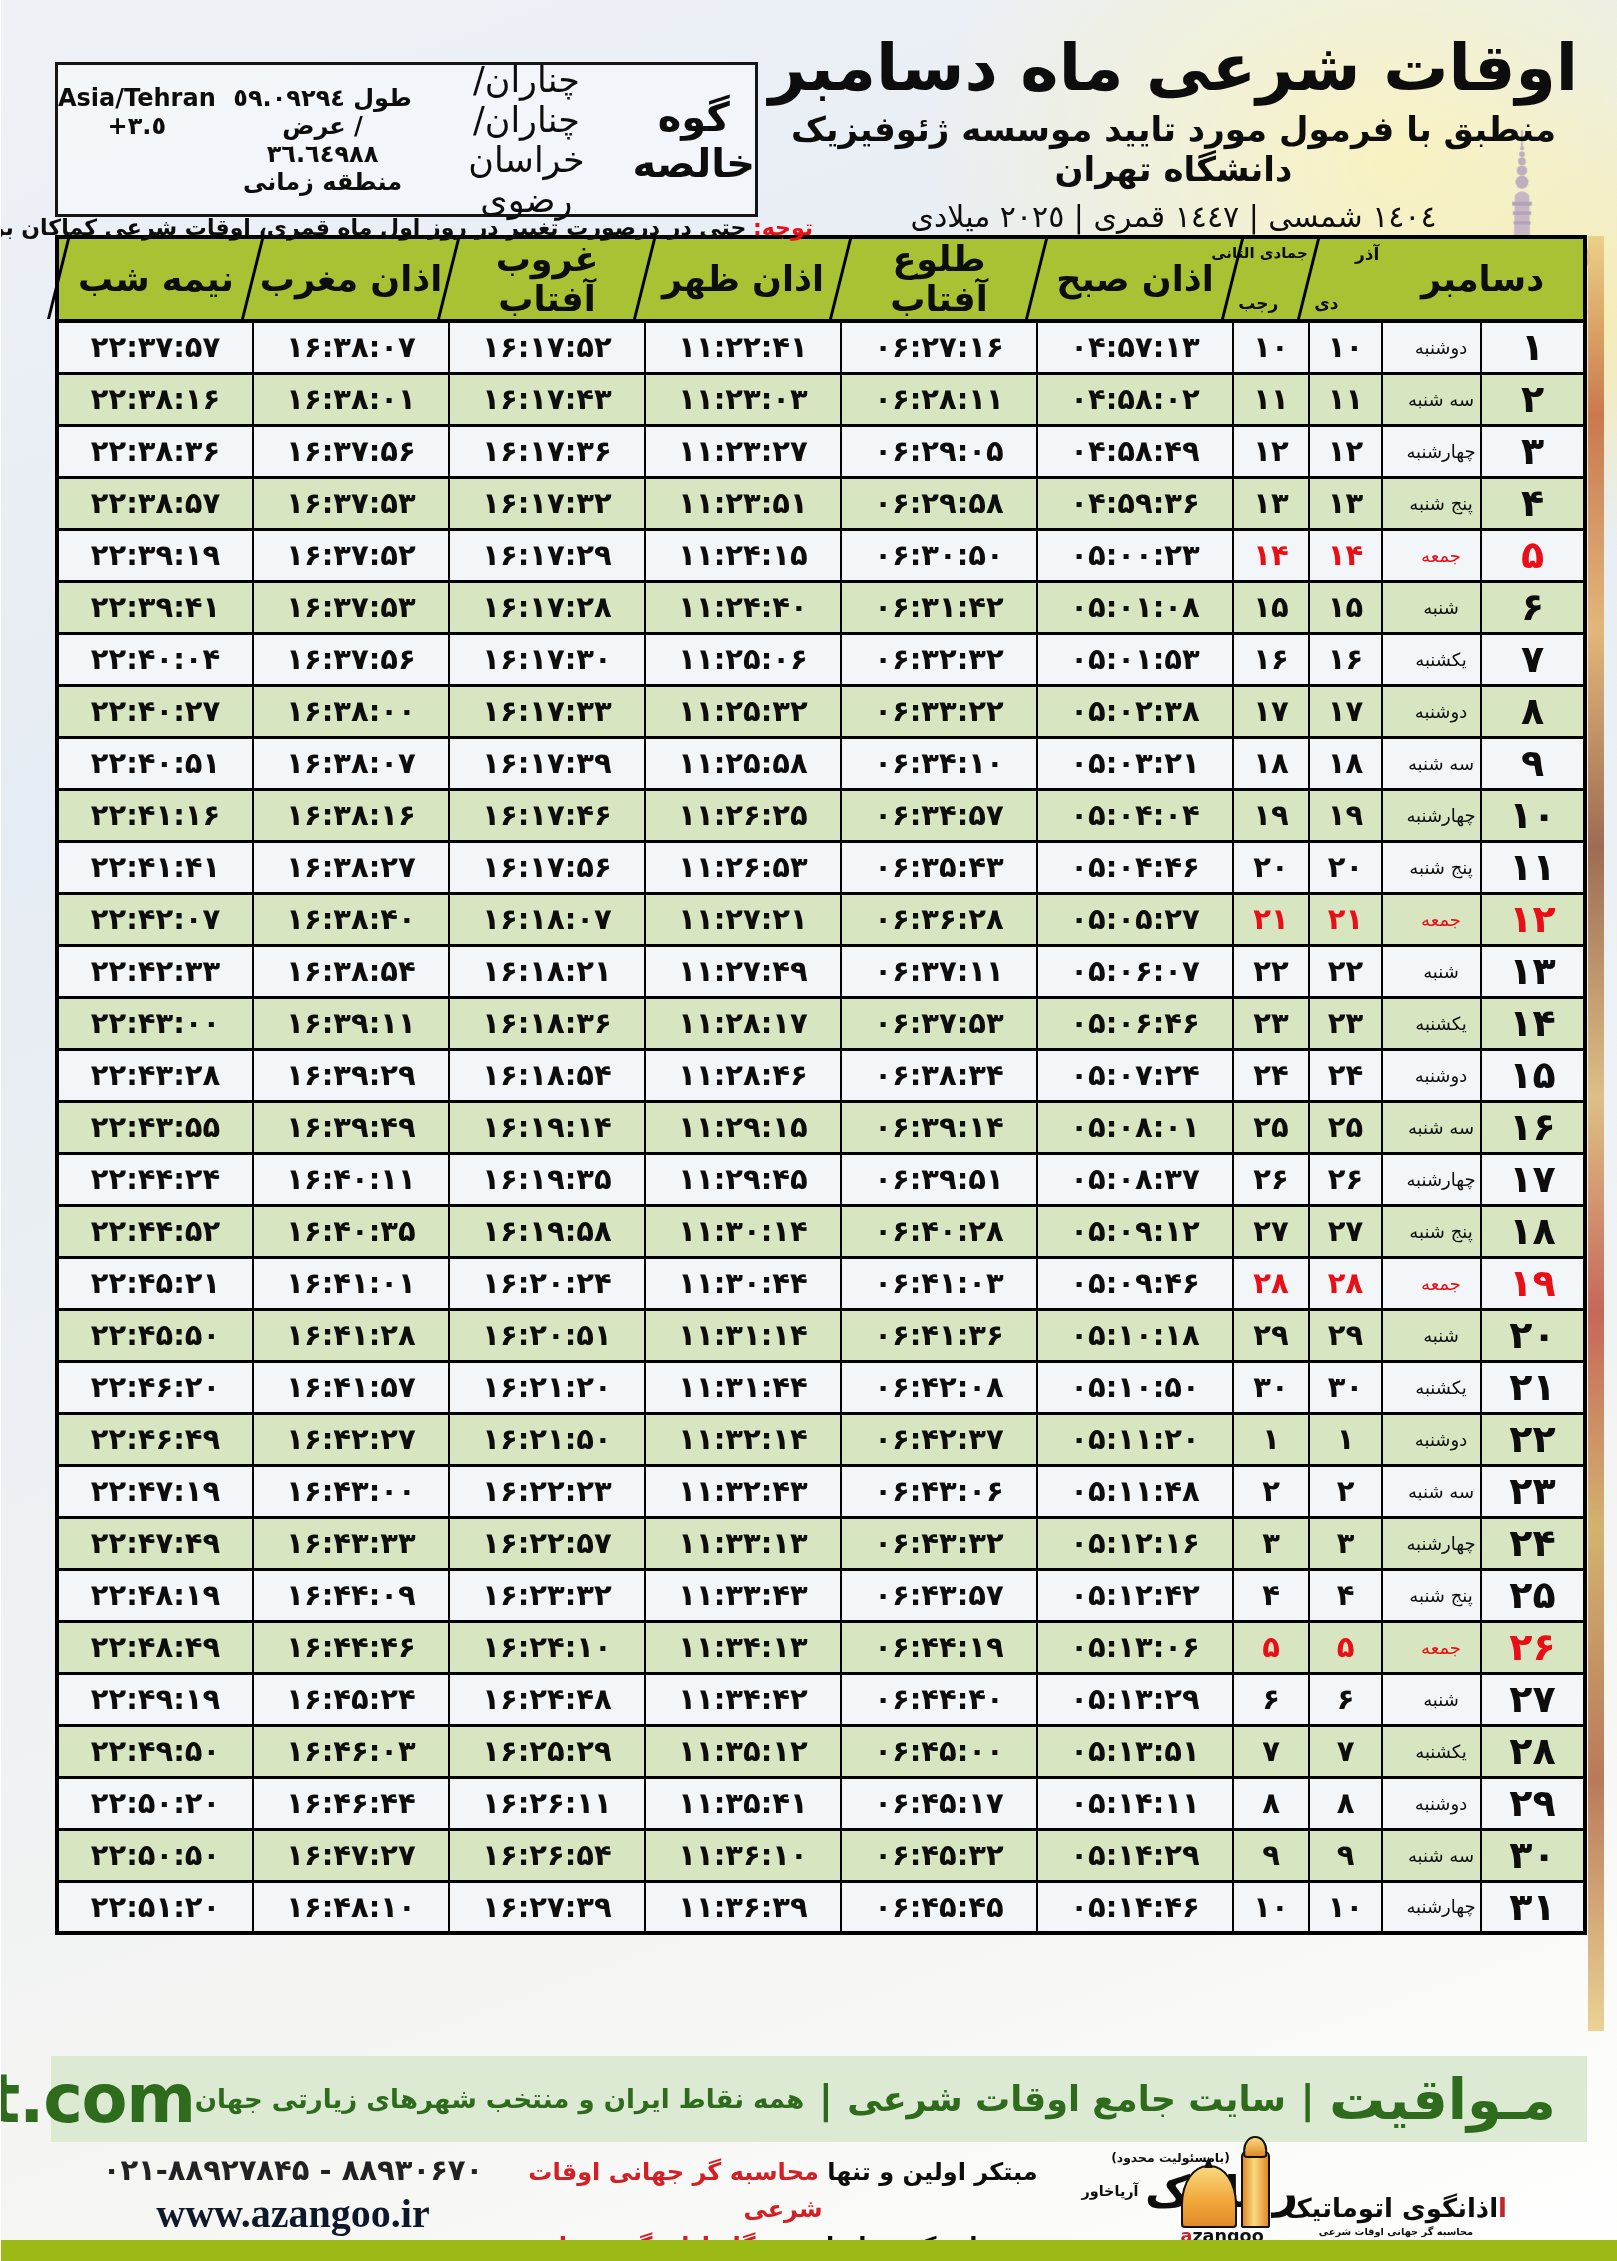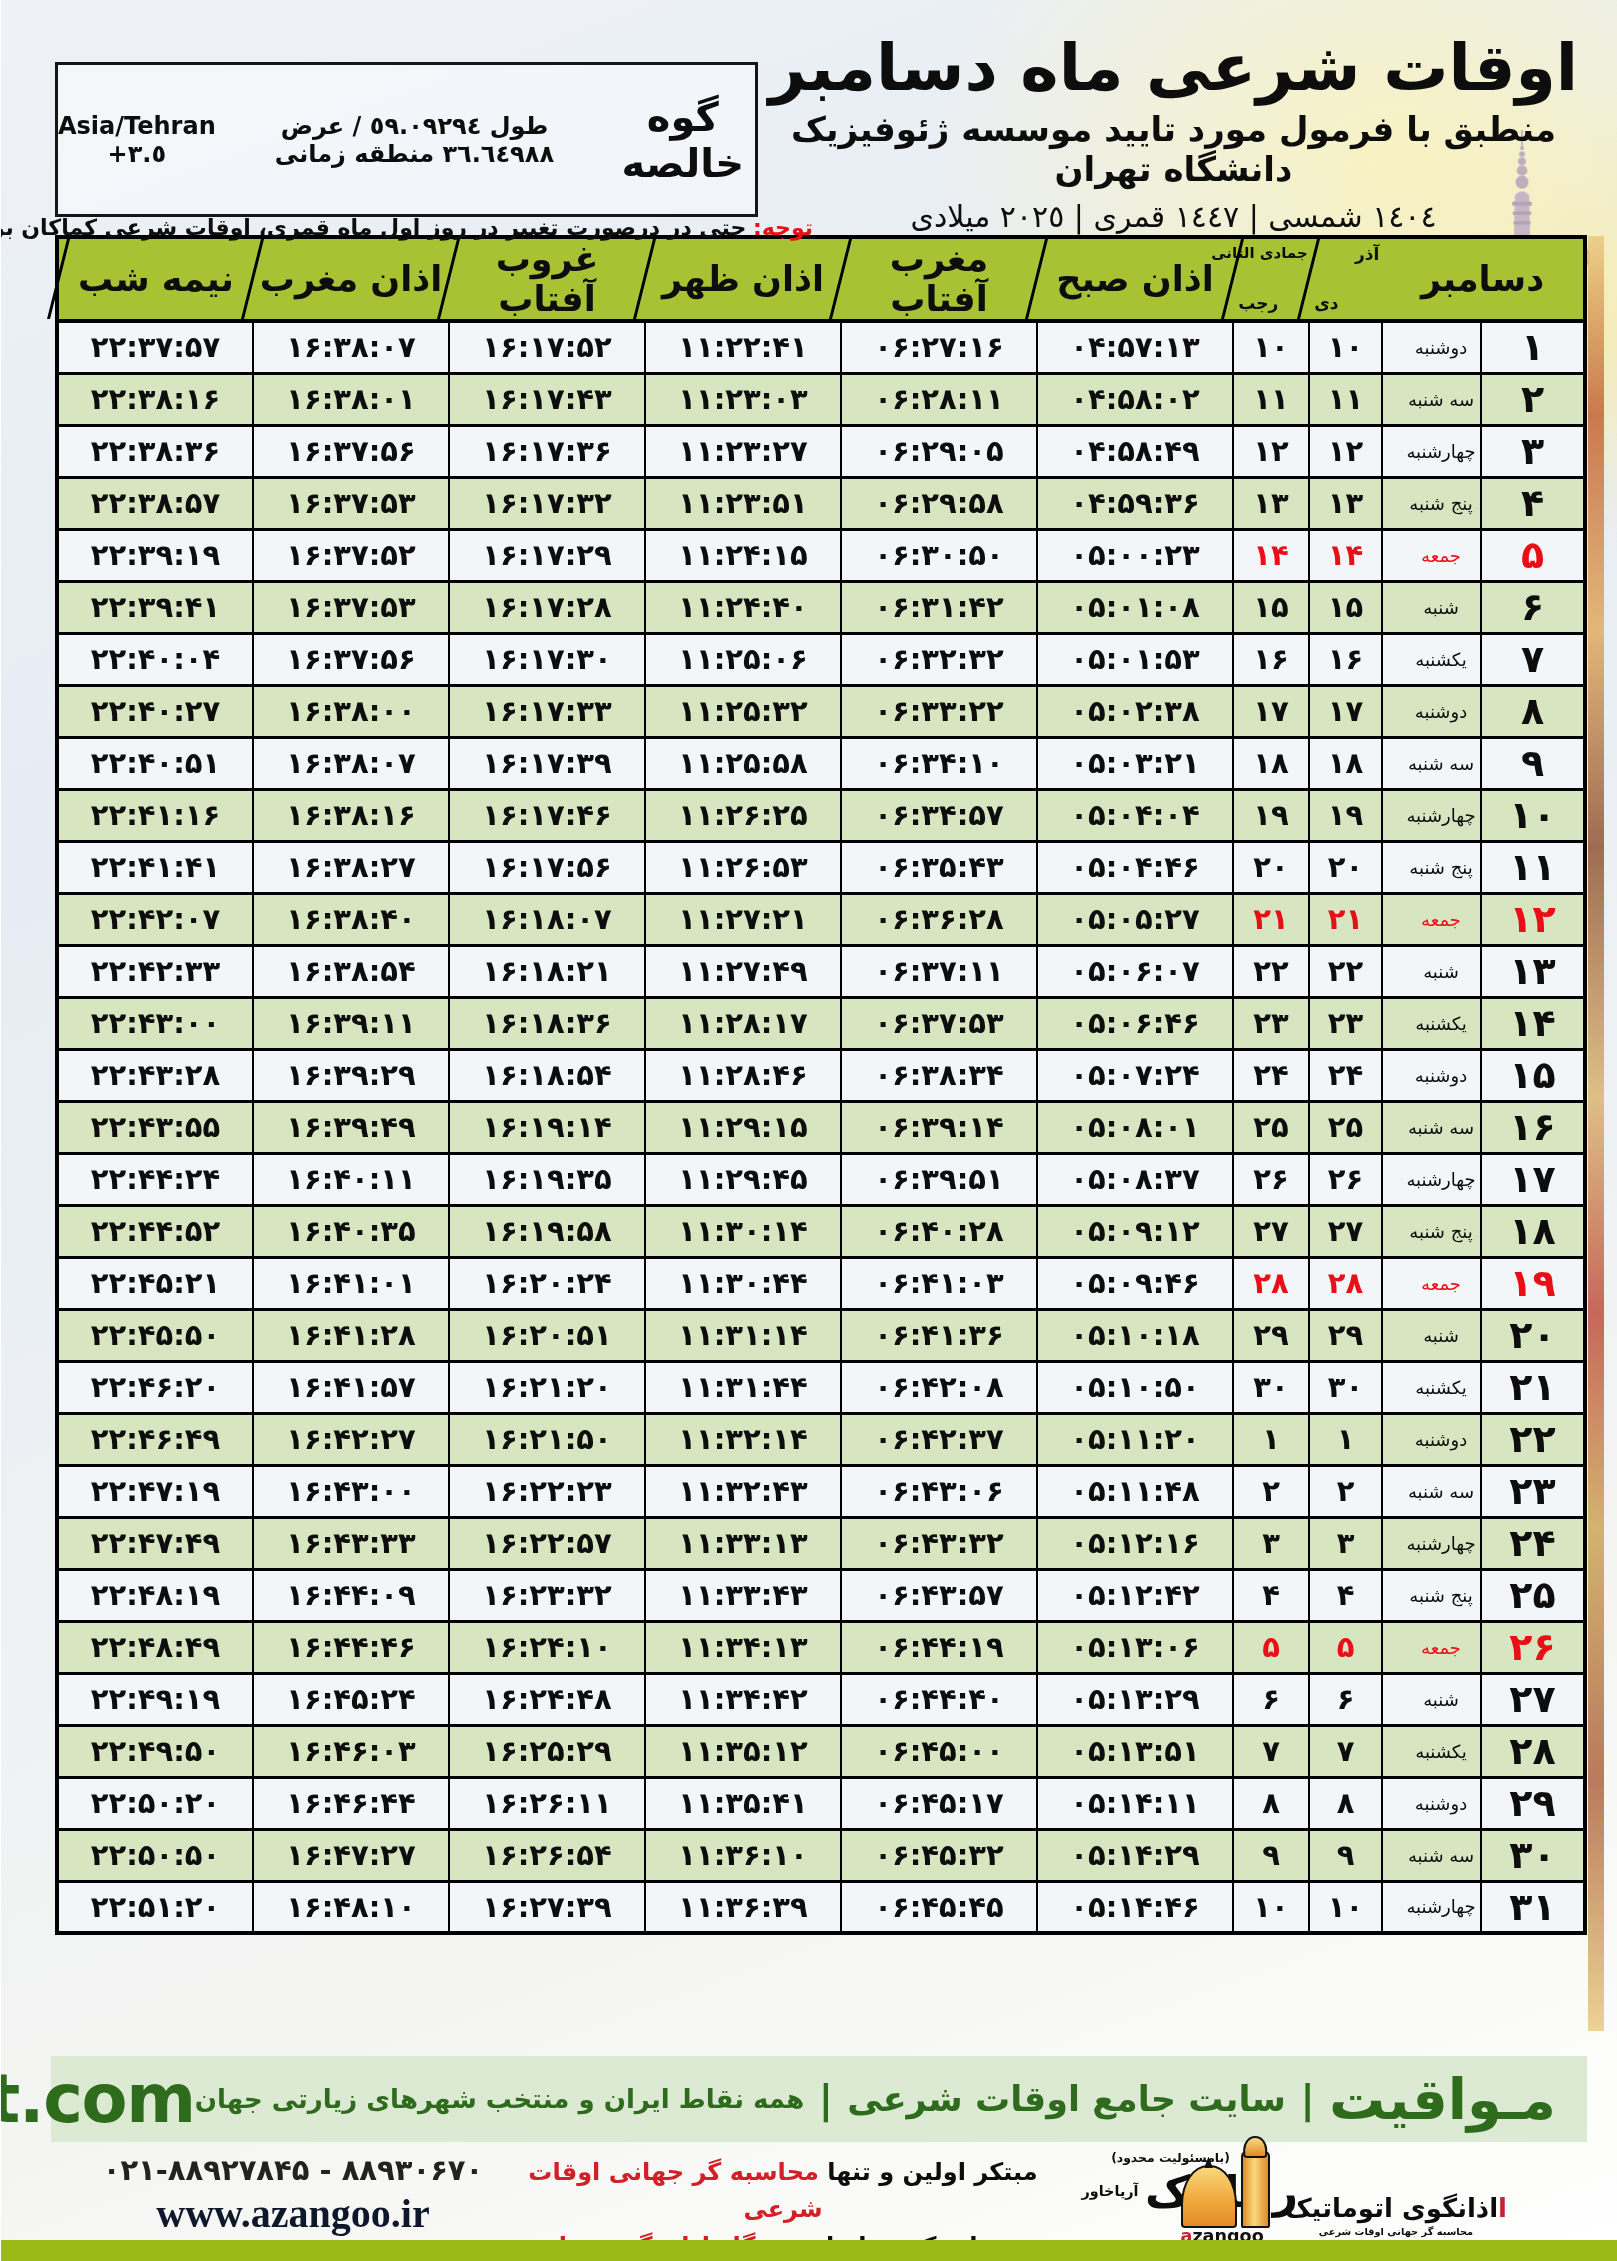--- a/index.html
+++ b/index.html
@@ -168,20 +168,21 @@
       <circle cx="172" cy="285" r="14"></circle>
       <path d="M150 330 Q185 300 215 320"></path>
     </g>
   </g>
 </svg>
 
 <div class="abs edge-strip"></div>
 
 <div class="abs location-box">
   <div class="loc-name">گوه خالصه</div>
+  <div class="loc-region">چناران/چناران/خراسان رضوی</div>
   <div class="loc-coords">
     <span>طول ٥٩.٠٩٢٩٤ / عرض ٣٦.٦٤٩٨٨ منطقه زمانی</span>
     <span class="loc-tz">Asia/Tehran +٣.٥</span>
   </div>
 </div>
 
 <div class="abs title-block">
   <div class="main-title">اوقات شرعی ماه دسامبر</div>
   <div class="sub-title">منطبق با فرمول مورد تایید موسسه ژئوفیزیک دانشگاه تهران</div>
   <div class="date-line">١٤٠٤ شمسی | ١٤٤٧ قمری | ٢٠٢٥ میلادی</div>
@@ -209,21 +210,21 @@
       <th colspan="2">دسامبر</th>
       <th class="sep c-split c-jal">
         <span class="split-top">آذر</span>
         <span class="split-bot">دی</span>
       </th>
       <th class="sep c-split c-hij">
         <span class="split-top">جمادی الثانی</span>
         <span class="split-bot">رجب</span>
       </th>
       <th class="sep">اذان صبح</th>
-      <th class="sep">مغرب آفتاب</th>
+      <th class="sep">طلوع آفتاب</th>
       <th class="sep">اذان ظهر</th>
       <th class="sep">غروب آفتاب</th>
       <th class="sep">اذان مغرب</th>
       <th class="sep">نیمه شب</th>
     </tr>
   </thead>
   <tbody>
       <tr>
     <td class="c-dayno">۱</td>
     <td class="c-week">دوشنبه</td>

